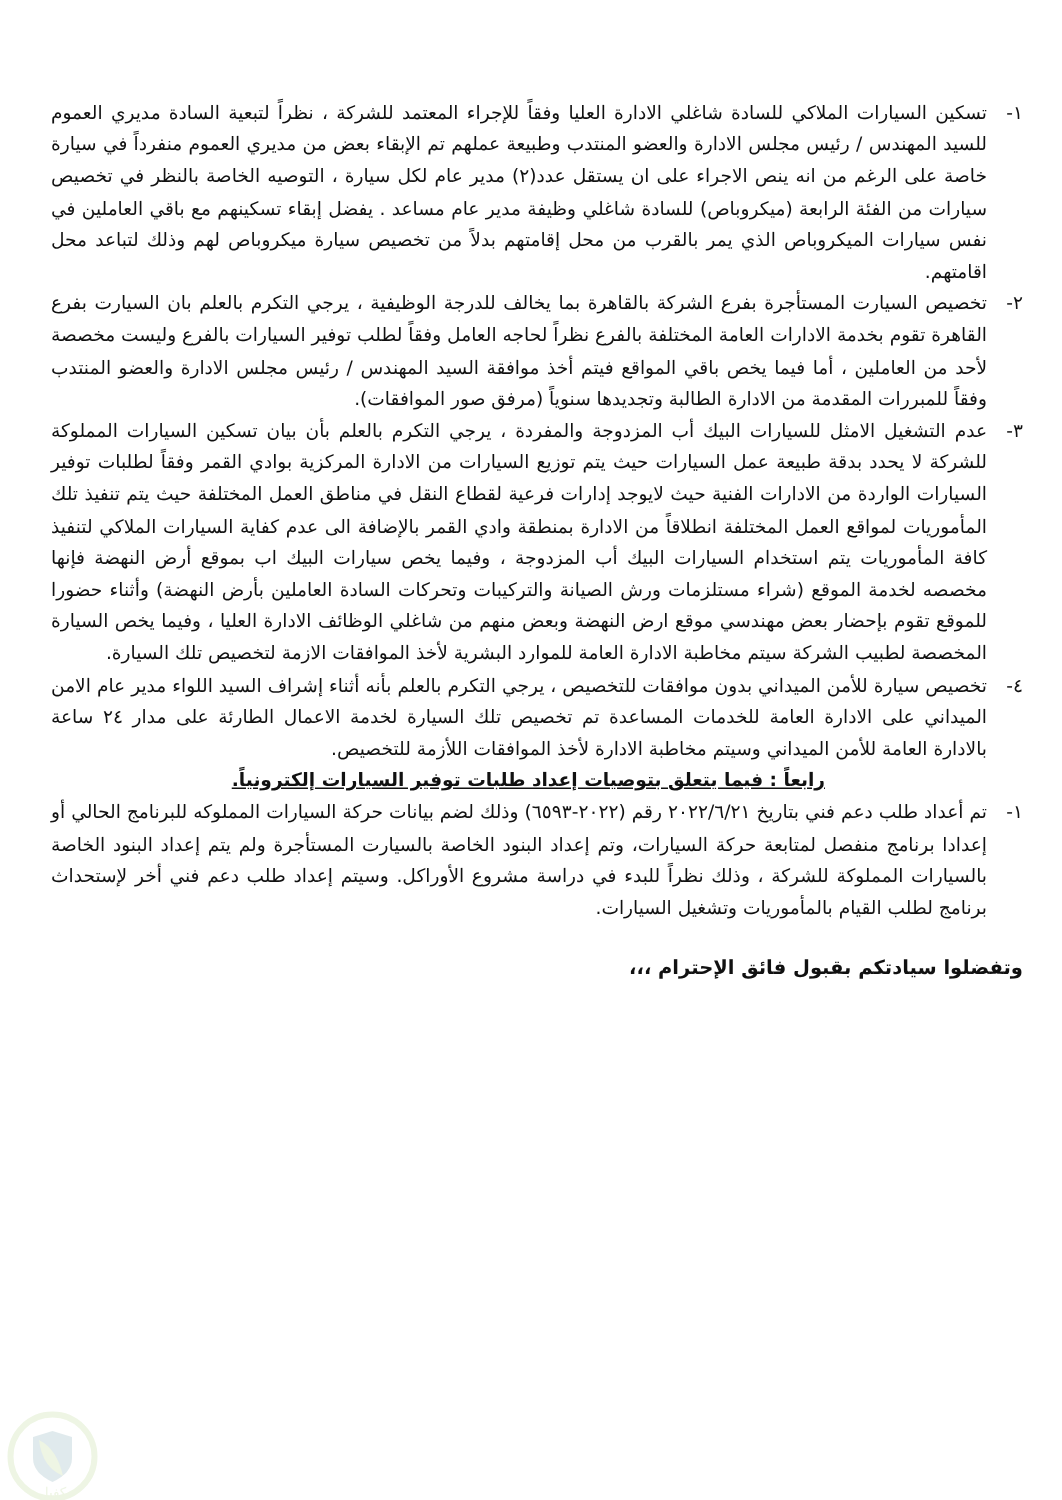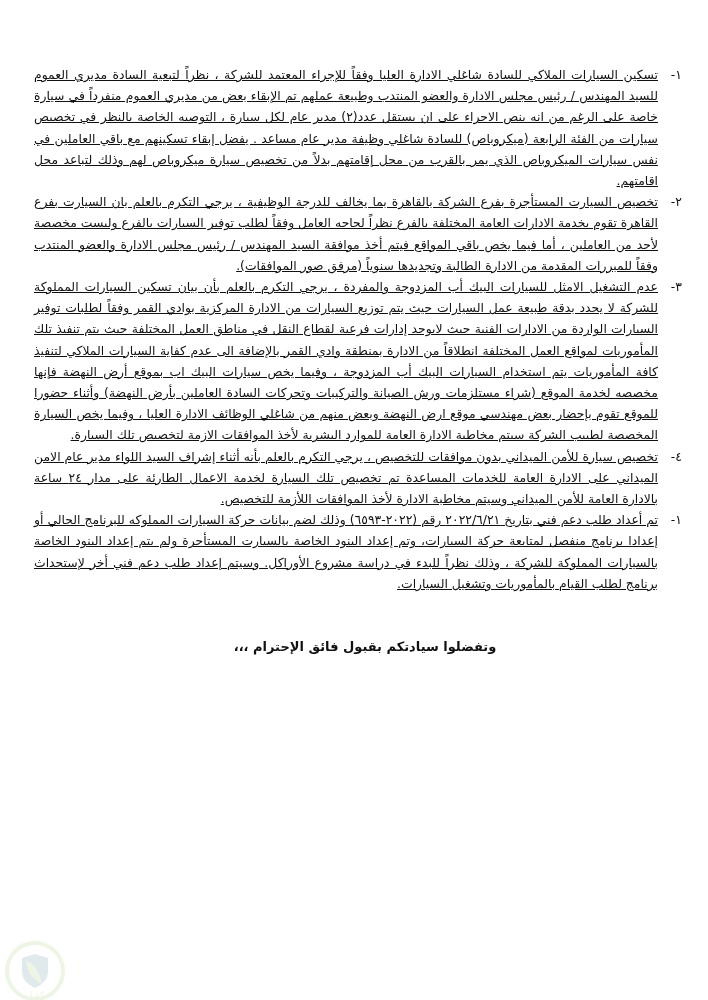--- a/index.html
+++ b/index.html
@@ -5,28 +5,28 @@
   html, body { margin: 0; padding: 0; background: #ffffff; }
   body { width: 708px; height: 1000px; position: relative; overflow: hidden; }
   .page {
     position: absolute; left: 34px; top: 64px; width: 648px;
     direction: rtl; text-align: justify;
     font-family: "DejaVu Sans", sans-serif;
     font-size: 12.4px; line-height: 21.2px; color: #111111;
   }
   .item { position: relative; padding-right: 24px; margin: 0; }
   .item .num { position: absolute; right: 0; top: 0; width: 22px; text-align: right; }
-  .item .txt { display: block; text-decoration: underline; }
+  .item .txt { display: block; }
   .section-heading {
     text-align: right; padding-right: 132px;
     font-weight: bold; text-decoration: underline; margin: 0;
   }
   .closing {
-    text-align: center; font-weight: bold; font-size: 13px;
-    margin-top: 42px; padding-left: 14px;
+    text-align: right; font-weight: bold; font-size: 13px;
+    margin-top: 20px; padding-left: 14px;
   }
   .watermark {
     position: absolute; left: 4px; top: 940px; width: 62px; height: 62px;
     opacity: 0.35;
   }
 </style>
 </head>
 <body>
 
 <div class="page">
@@ -42,20 +42,21 @@
     <p class="item">
       <span class="num">٣-</span>
       <span class="txt">عدم التشغيل الامثل للسيارات البيك أب المزدوجة والمفردة ، يرجي التكرم بالعلم بأن بيان تسكين السيارات المملوكة للشركة لا يحدد بدقة طبيعة عمل السيارات حيث يتم توزيع السيارات من الادارة المركزية بوادي القمر وفقاً لطلبات توفير السيارات الواردة من الادارات الفنية حيث لايوجد إدارات فرعية لقطاع النقل في مناطق العمل المختلفة حيث يتم تنفيذ تلك المأموريات لمواقع العمل المختلفة انطلاقاً من الادارة بمنطقة وادي القمر بالإضافة الى عدم كفاية السيارات الملاكي لتنفيذ كافة المأموريات يتم استخدام السيارات البيك أب المزدوجة ، وفيما يخص سيارات البيك اب بموقع أرض النهضة فإنها مخصصه لخدمة الموقع (شراء مستلزمات ورش الصيانة والتركيبات وتحركات السادة العاملين بأرض النهضة) وأثناء حضورا للموقع تقوم بإحضار بعض مهندسي موقع ارض النهضة وبعض منهم من شاغلي الوظائف الادارة العليا ، وفيما يخص السيارة المخصصة لطبيب الشركة سيتم مخاطبة الادارة العامة للموارد البشرية لأخذ الموافقات الازمة لتخصيص تلك السيارة.</span>
     </p>
     <p class="item">
       <span class="num">٤-</span>
       <span class="txt">تخصيص سيارة للأمن الميداني بدون موافقات للتخصيص ، يرجي التكرم بالعلم بأنه أثناء إشراف السيد اللواء مدير عام الامن الميداني على الادارة العامة للخدمات المساعدة تم تخصيص تلك السيارة لخدمة الاعمال الطارئة على مدار ٢٤ ساعة بالادارة العامة للأمن الميداني وسيتم مخاطبة الادارة لأخذ الموافقات اللأزمة للتخصيص.</span>
     </p>
   </div>
 
+  <p class="section-heading">رابعاً : فيما يتعلق بتوصيات إعداد طلبات توفير السيارات إلكترونياً.</p>
 
   <div>
     <p class="item">
       <span class="num">١-</span>
       <span class="txt">تم أعداد طلب دعم فني بتاريخ ٢٠٢٢/٦/٢١ رقم (٢٠٢٢-٦٥٩٣) وذلك لضم بيانات حركة السيارات المملوكه للبرنامج الحالي أو إعدادا برنامج منفصل لمتابعة حركة السيارات، وتم إعداد البنود الخاصة بالسيارت المستأجرة ولم يتم إعداد البنود الخاصة بالسيارات المملوكة للشركة ، وذلك نظراً للبدء في دراسة مشروع الأوراكل. وسيتم إعداد طلب دعم فني أخر لإستحداث برنامج لطلب القيام بالمأموريات وتشغيل السيارات.</span>
     </p>
   </div>
 
   <p class="closing">وتفضلوا سيادتكم بقبول فائق الإحترام ،،،</p>
 </div>

